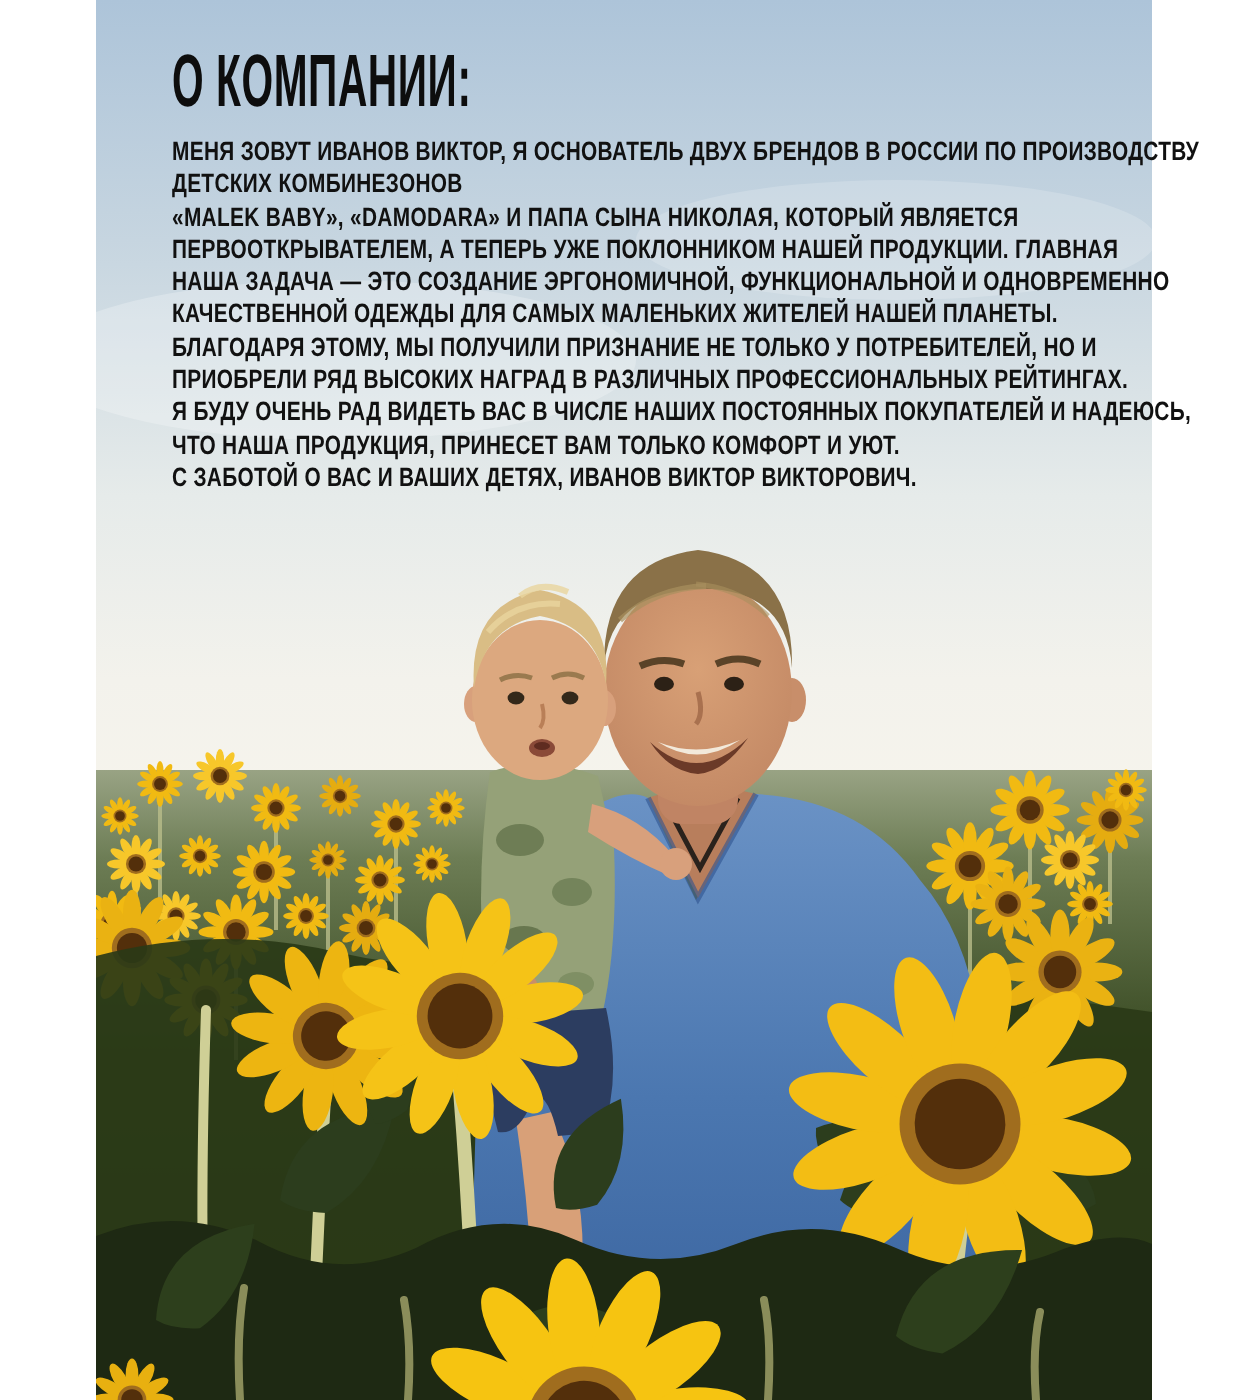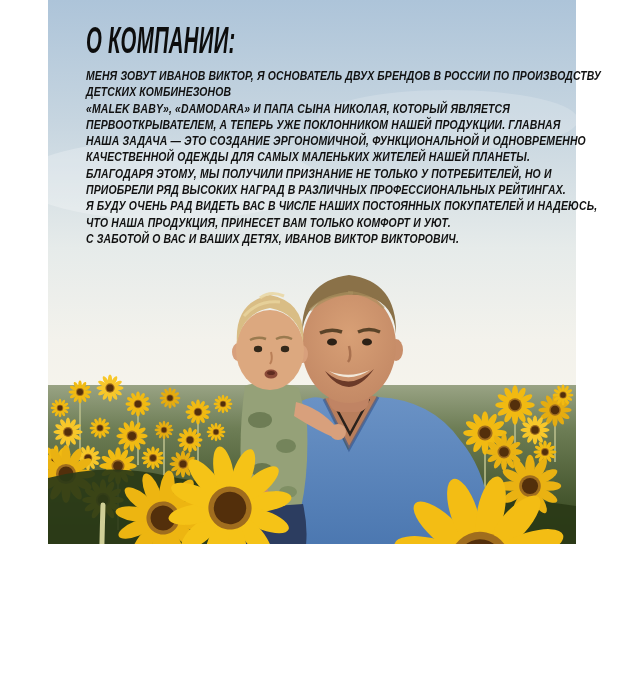--- a/index.html
+++ b/index.html
@@ -1,17 +1,17 @@
 <!DOCTYPE html>
 <html><head>
 <meta charset="utf-8">
 <style>
   html,body{margin:0;padding:0;background:#ffffff;}
   body{width:624px;height:700px;font-family:"Liberation Sans",sans-serif;}
-  .page{position:relative;width:624px;height:544px;background:#ffffff;overflow:hidden;font-style:italic;}
+  .page{position:relative;width:624px;height:700px;background:#ffffff;overflow:hidden;}
   .photo-wrap{position:absolute;left:48px;top:0;width:528px;height:700px;overflow:hidden;}
   .photo-wrap svg{display:block;}
   .overlay{position:absolute;left:48px;top:0;width:528px;height:700px;pointer-events:none;}
   .title{
     position:absolute;left:38px;top:22px;margin:0;
     font-weight:700;font-size:37px;line-height:1;color:#0d0d0d;
     transform:scaleX(.55);transform-origin:0 0;white-space:nowrap;letter-spacing:.5px;
   }
   .about{
     position:absolute;left:38px;top:68px;margin:0;width:660px;

